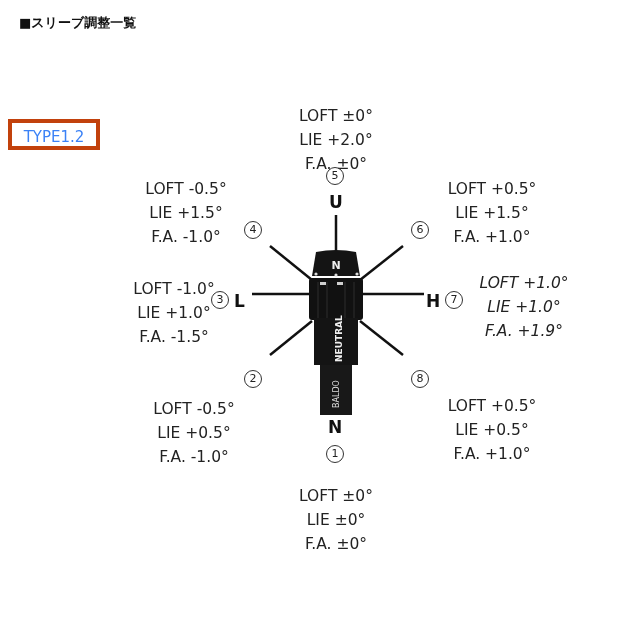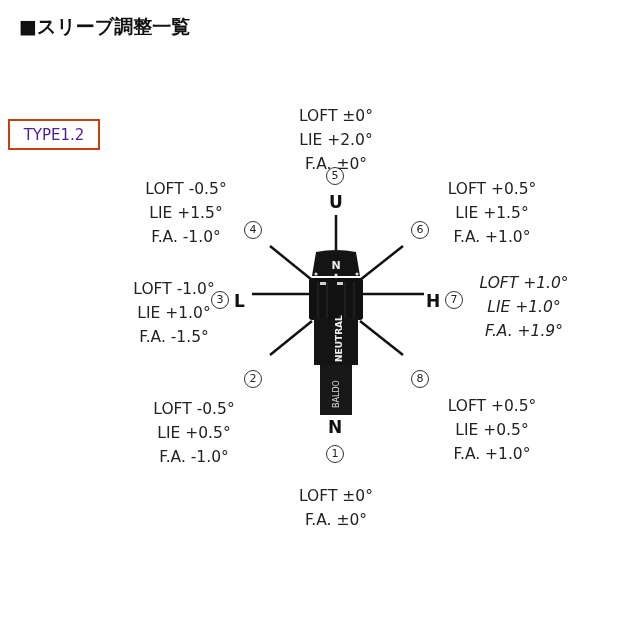--- a/index.html
+++ b/index.html
@@ -1,21 +1,21 @@
 <!DOCTYPE html>
 <html><head>
 <meta charset="utf-8">
 <style>
   html, body { margin: 0; padding: 0; background: #ffffff; }
   body { width: 640px; height: 640px; position: relative; overflow: hidden;
          font-family: "DejaVu Sans", sans-serif; color: #222; }
-  .title { position: absolute; left: 19px; top: 14px; font-size: 19px; font-weight: bold; color: #111;
+  .title { position: absolute; left: 19px; top: 14px; font-size: 13px; font-weight: bold; color: #111;
            letter-spacing: 0px; }
-  .type-box { position: absolute; left: 8px; top: 119px; width: 92px; height: 31px; border: 2px solid #c2410c;
-              box-sizing: border-box; font-size: 15px; text-align: center; line-height: 29px; color: #4c1d95; }
+  .type-box { position: absolute; left: 8px; top: 119px; width: 92px; height: 31px; border: 4px solid #c2410c;
+              box-sizing: border-box; font-size: 15px; text-align: center; line-height: 29px; color: #3b82f6; }
   .block { position: absolute; text-align: center; font-size: 15.5px; line-height: 24px; color: #222;
            white-space: nowrap; margin-top: 12px; }
   .block div { height: 24px; }
   .num { position: absolute; width: 16px; height: 16px; border: 1px solid #333; border-radius: 50%;
          font-size: 11px; line-height: 16px; text-align: center; color: #222; box-sizing: content-box; }
   .dir { position: absolute; font-size: 17px; font-weight: bold; color: #111; }
   svg.diagram { position: absolute; left: 0; top: 0; }
 </style>
 </head>
 <body>
@@ -106,14 +106,15 @@
 <div class="block" style="left:436px;top:382px;width:112px;">
   <div>LOFT +0.5°</div>
   <div>LIE +0.5°</div>
   <div>F.A. +1.0°</div>
 </div>
 <div class="num" style="left:411px;top:370px;">8</div>
 
 <div class="num" style="left:326px;top:445px;">1</div>
 <div class="block" style="left:286px;top:472px;width:100px;">
   <div>LOFT ±0°</div>
+  <div>LIE ±0°</div>
   <div>F.A. ±0°</div>
 </div>
 
 </body></html>

